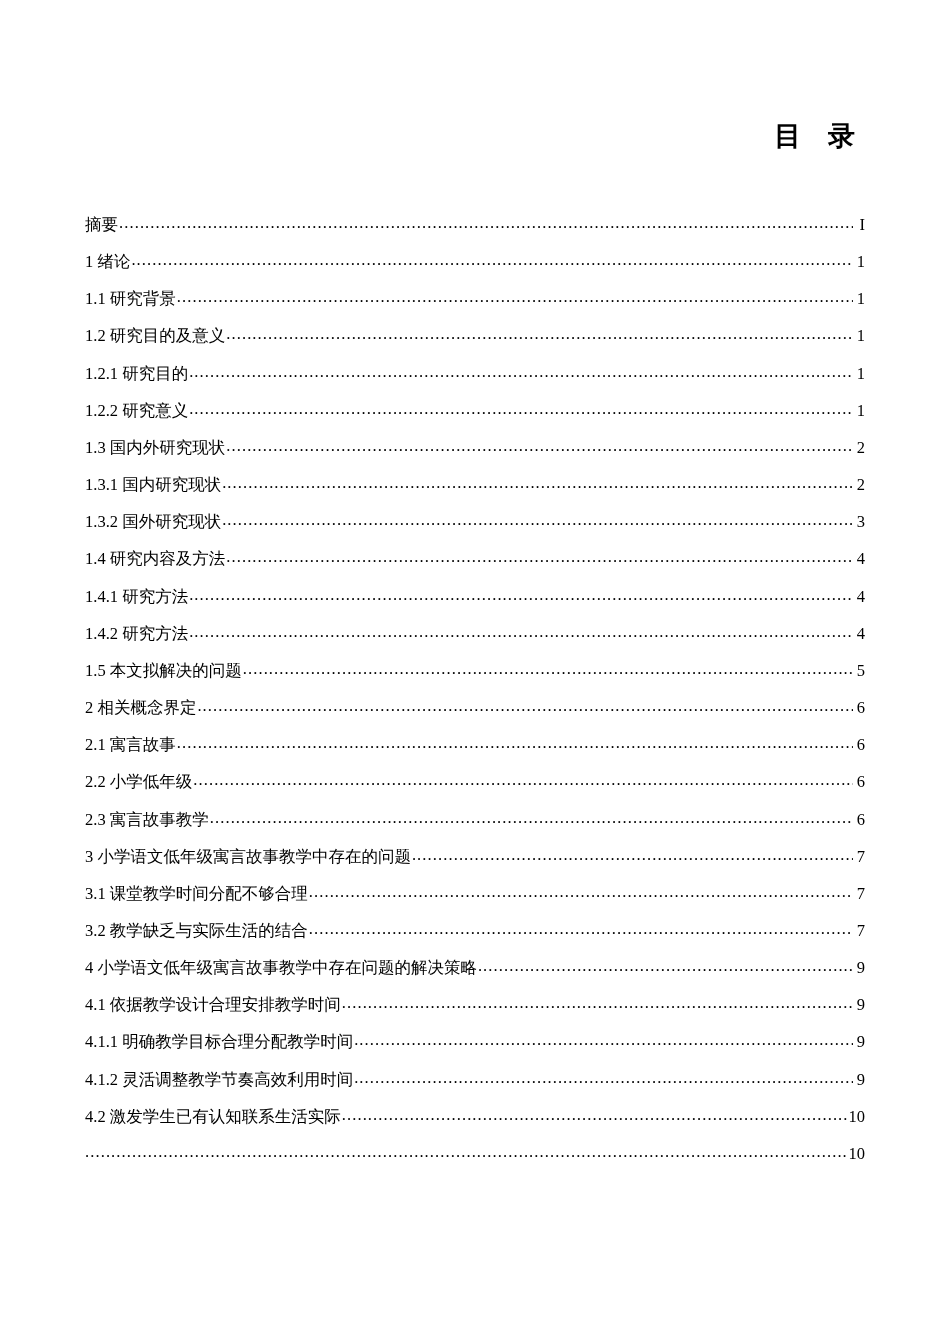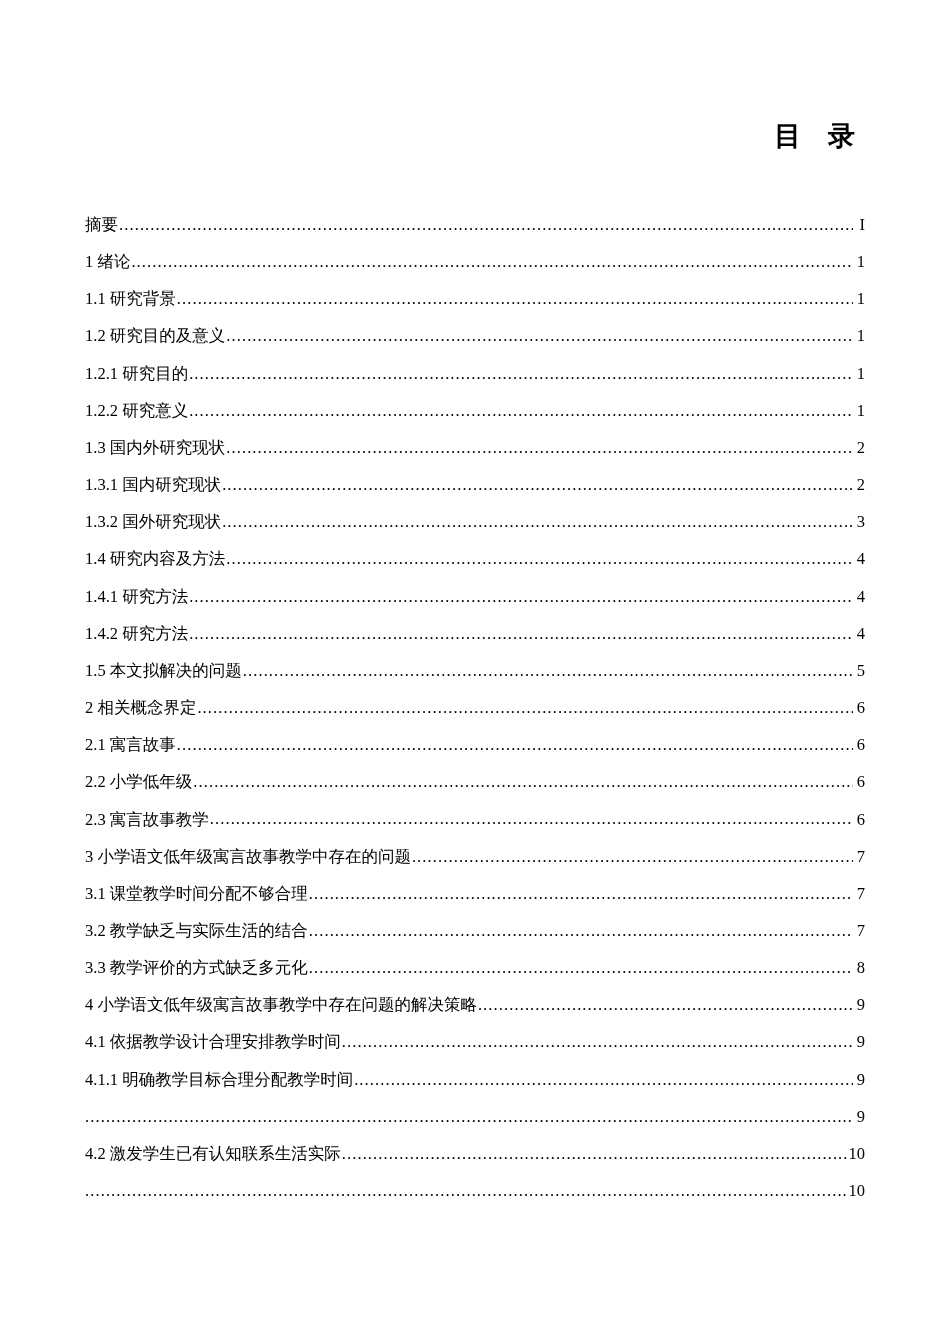--- a/index.html
+++ b/index.html
@@ -29,21 +29,20 @@
     letter-spacing: 10px;
     margin-top: 118px;
     margin-bottom: 0;
     font-family: "Liberation Serif", "DejaVu Serif", serif;
   }
   .toc-list {
     margin-top: 62px;
   }
   .toc-row {
     display: flex;
-    align-items: flex-end;
     font-size: 16.5px;
     line-height: 1.15;
     margin-bottom: 18.2px;
     white-space: nowrap;
   }
   .toc-label {
     flex: 0 0 auto;
     padding-right: 1px;
   }
   .toc-dots {
@@ -193,45 +192,41 @@
       <span class="toc-dots"></span>
       <span class="toc-page">7</span>
     </div>
 
     <div class="toc-row">
       <span class="toc-label">3.2 教学缺乏与实际生活的结合</span>
       <span class="toc-dots"></span>
       <span class="toc-page">7</span>
     </div>
 
-    <div class="toc-row">
-      <span class="toc-label">3.3 教学评价的方式缺乏多元化</span>
-      <span class="toc-dots"></span>
-      <span class="toc-page">8</span>
-    </div>
 
     <div class="toc-row">
       <span class="toc-label">4  小学语文低年级寓言故事教学中存在问题的解决策略</span>
       <span class="toc-dots"></span>
       <span class="toc-page">9</span>
     </div>
 
     <div class="toc-row">
       <span class="toc-label">4.1 依据教学设计合理安排教学时间</span>
       <span class="toc-dots"></span>
       <span class="toc-page">9</span>
     </div>
 
     <div class="toc-row">
       <span class="toc-label">4.1.1 明确教学目标合理分配教学时间</span>
       <span class="toc-dots"></span>
       <span class="toc-page">9</span>
     </div>
 
     <div class="toc-row">
+      <span class="toc-label">4.1.2 灵活调整教学节奏高效利用时间</span>
       <span class="toc-dots"></span>
       <span class="toc-page">9</span>
     </div>
 
     <div class="toc-row">
       <span class="toc-label">4.2 激发学生已有认知联系生活实际</span>
       <span class="toc-dots"></span>
       <span class="toc-page">10</span>
     </div>
 

